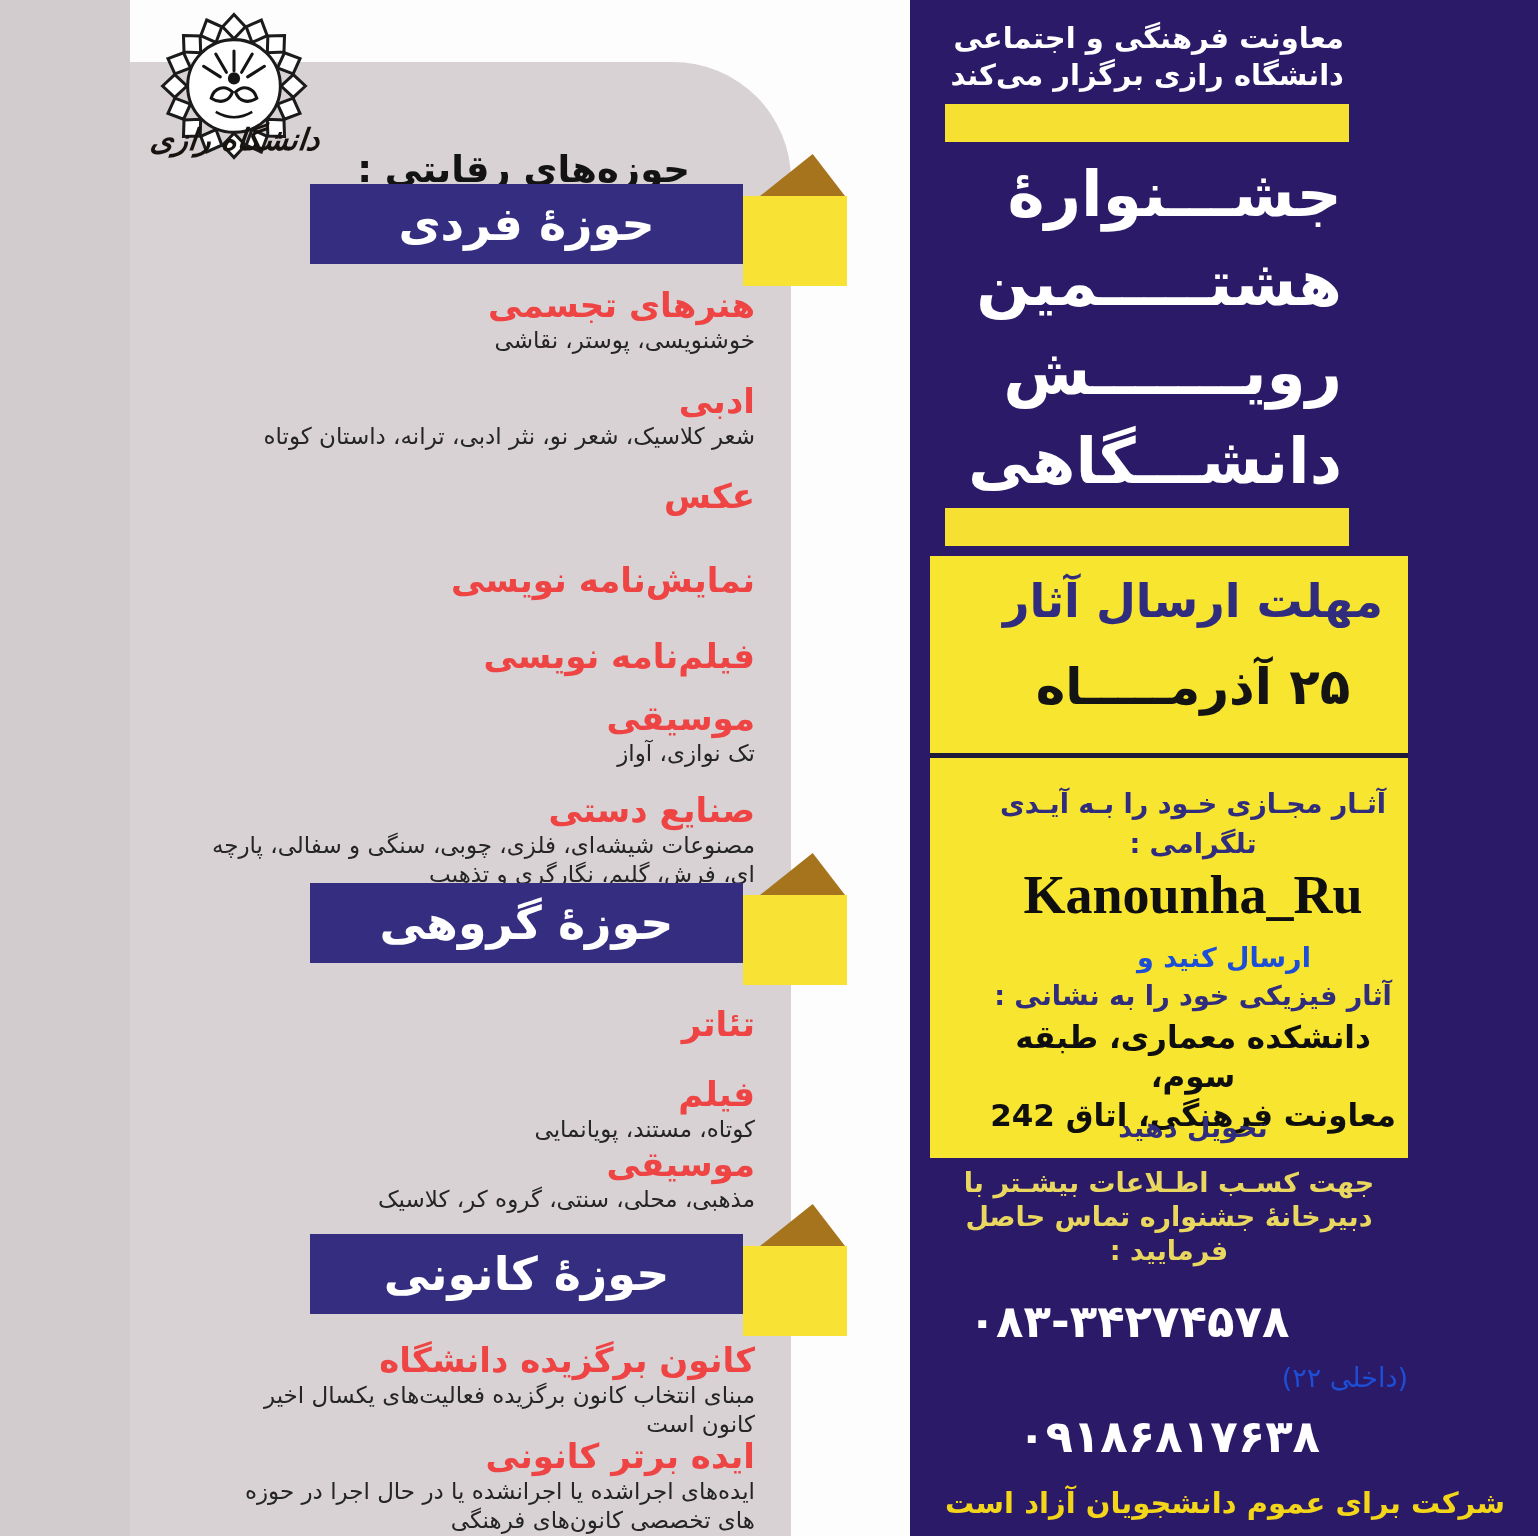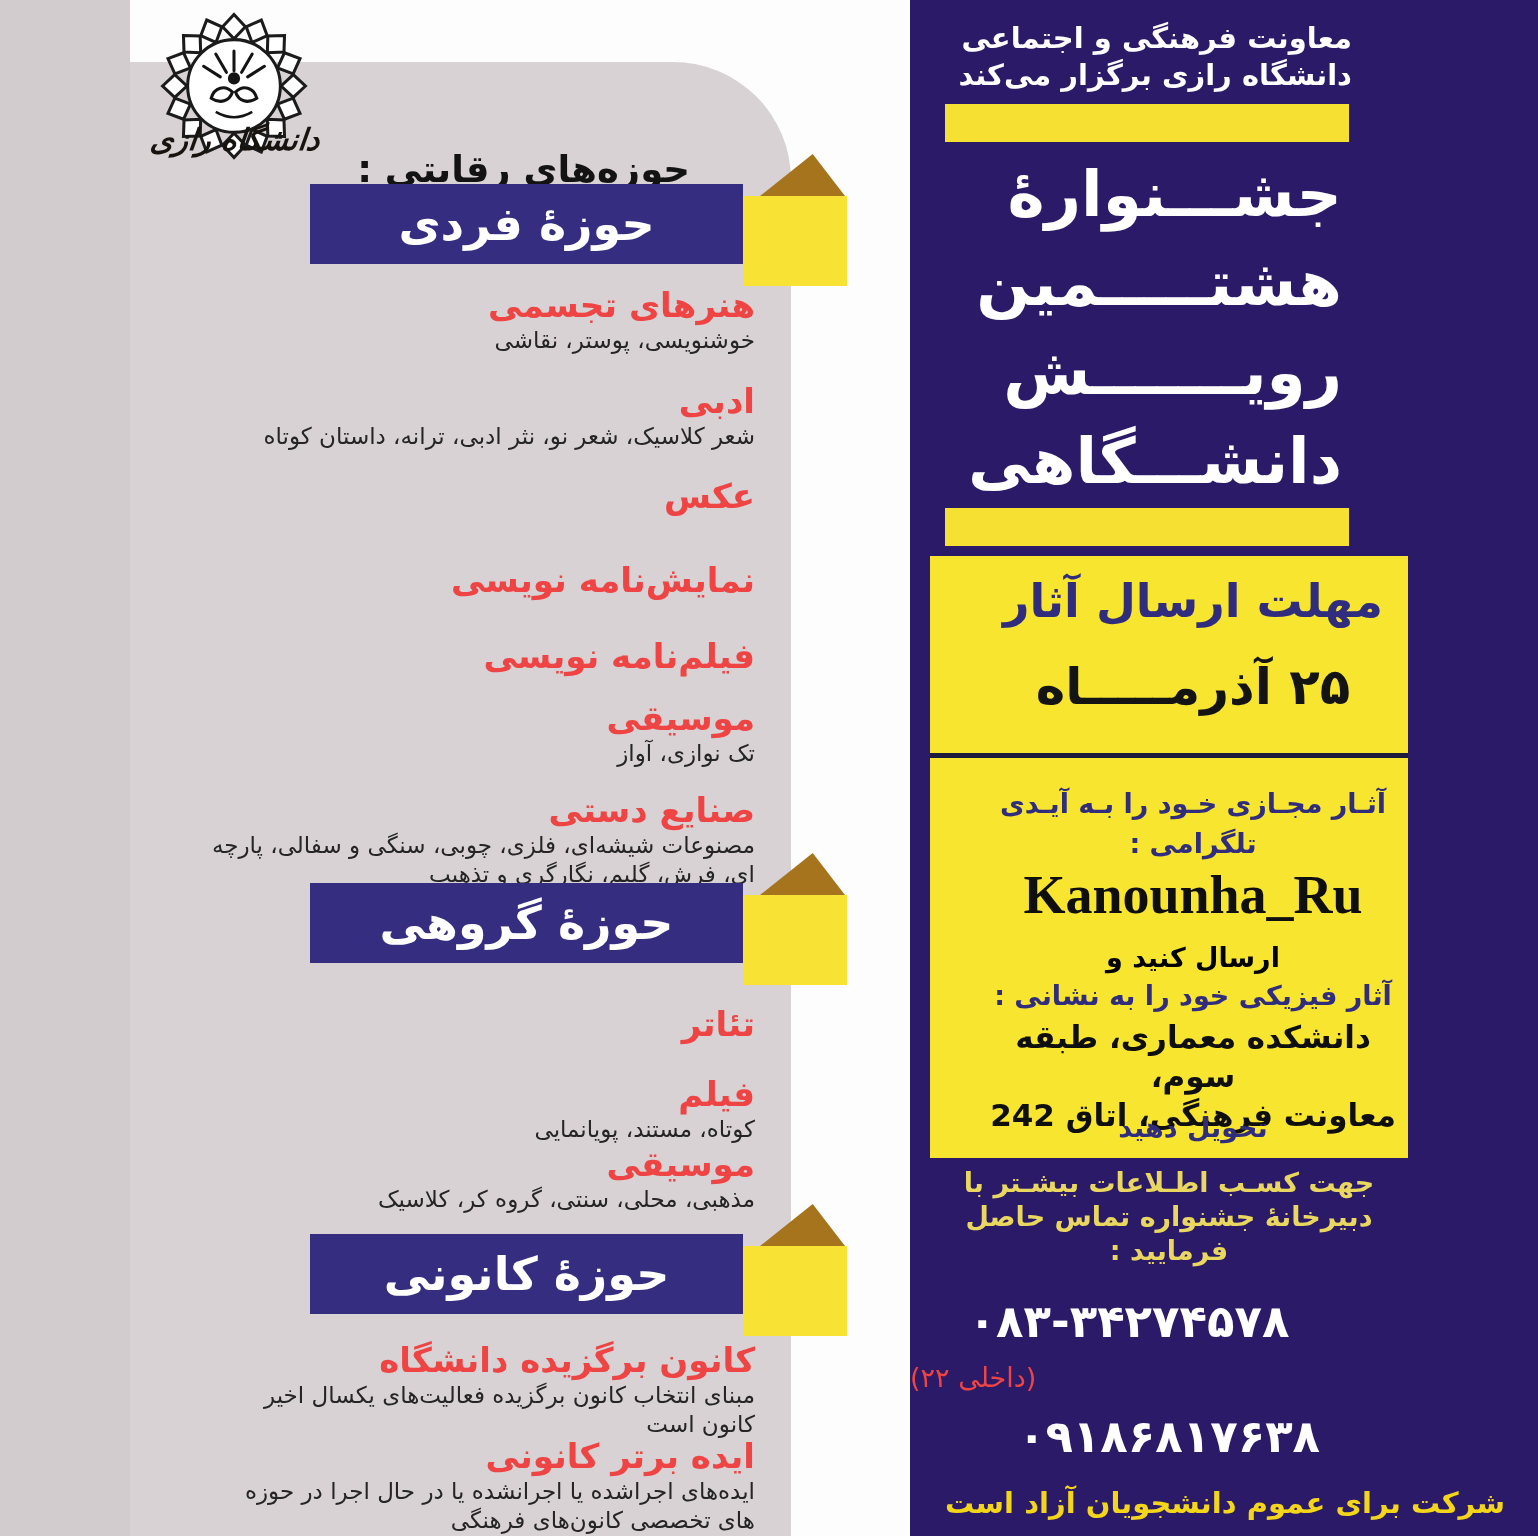--- a/index.html
+++ b/index.html
@@ -24,46 +24,46 @@
   .banner-bar  { position:absolute; background:#352e80; color:#ffffff; text-align:center;
                  font-weight:bold; font-size:46px; direction:rtl; }
   .banner-tab  { position:absolute; background:#f8e233; }
   .banner-fold { position:absolute; background:#a6741c; clip-path:polygon(0 100%, 62% 0, 100% 100%); }
 
   .item { position:absolute; right:783px; width:640px; text-align:right; direction:rtl; }
   .item-title { font-size:34px; font-weight:bold; color:#ef4444; line-height:36px; }
   .item-sub   { font-size:23px; color:#252525; line-height:29px; white-space:pre-line; margin-top:3px; }
 
   
-  .organizer { position:absolute; right:186px; top:20px; text-align:right; direction:rtl;
+  .organizer { position:absolute; right:194px; top:20px; text-align:right; direction:rtl;
                color:#ffffff; font-size:29px; font-weight:bold; line-height:37px; white-space:pre-line; }
   .ybar { position:absolute; left:945px; width:404px; height:38px; background:#f6e133; }
   .main-title { position:absolute; right:196px; top:150px; text-align:right; direction:rtl;
                 color:#ffffff; font-weight:bold; font-size:63px; line-height:89px; }
 
   .ybox { position:absolute; left:930px; top:556px; width:478px; height:602px; background:#f8e52f; }
   .ybox > div { position:absolute; left:0; width:100%; text-align:center; direction:rtl;padding-left:48px; }
   .yb-label   { top:18px;  font-size:46px; font-weight:bold; color:#312d7e; }
   .yb-date    { top:102px; font-size:50px; font-weight:bold; color:#141414; }
   .yb-divider { position:absolute; top:197px; left:0; width:100%; height:5px; background:#1e1a3a; }
   .yb-virtual { top:228px; font-size:27px; font-weight:bold; color:#312d7e; line-height:40px; white-space:pre-line; }
   .yb-telegram{ top:308px; font-size:54px; font-weight:bold; color:#0f0f0f;
                 font-family:"Liberation Serif","DejaVu Serif",serif; direction:ltr; }
-  .yb-send    { top:386px; font-size:27px; font-weight:bold; color:#000000; }
+  .yb-send    { top:386px; font-size:27px; font-weight:bold; color:#1d4ed8;margin-left:31px; }
   .yb-physical{ top:424px; font-size:27px; font-weight:bold; color:#312d7e; }
   .yb-address { top:462px; font-size:31px; font-weight:bold; color:#0f0f0f; line-height:39px; white-space:pre-line; }
   .yb-deliver { top:556px; font-size:27px; font-weight:bold; color:#312d7e; }
 
   .contact-info { position:absolute; left:930px; top:1166px; width:478px; text-align:center; direction:rtl;
                   color:#e9d75f; font-size:27px; font-weight:bold; line-height:34px; white-space:pre-line; }
   .phone-1 { position:absolute; left:890px; top:1295px; width:478px; text-align:center;
              color:#ffffff; font-size:45px; font-weight:bold; }
   .ltr-num { direction:ltr; unicode-bidi:bidi-override; }
-  .phone-ext { position:absolute; left:910px; top:1362px; width:478px; text-align:left;
-               color:#ef4444; font-size:27px; direction:rtl; }
+  .phone-ext { position:absolute; left:930px; top:1362px; width:478px; text-align:right;
+               color:#1d4ed8; font-size:27px; direction:rtl; }
   .phone-2 { position:absolute; left:930px; top:1410px; width:478px; text-align:center;
              color:#ffffff; font-size:45px; font-weight:bold; }
   .footer-note { position:absolute; left:912px; top:1486px; width:626px; text-align:center; direction:rtl;
                  color:#f3d51a; font-size:29px; font-weight:bold; }
 </style>
 </head>
 <body>
 
 <div class="poster">
 

